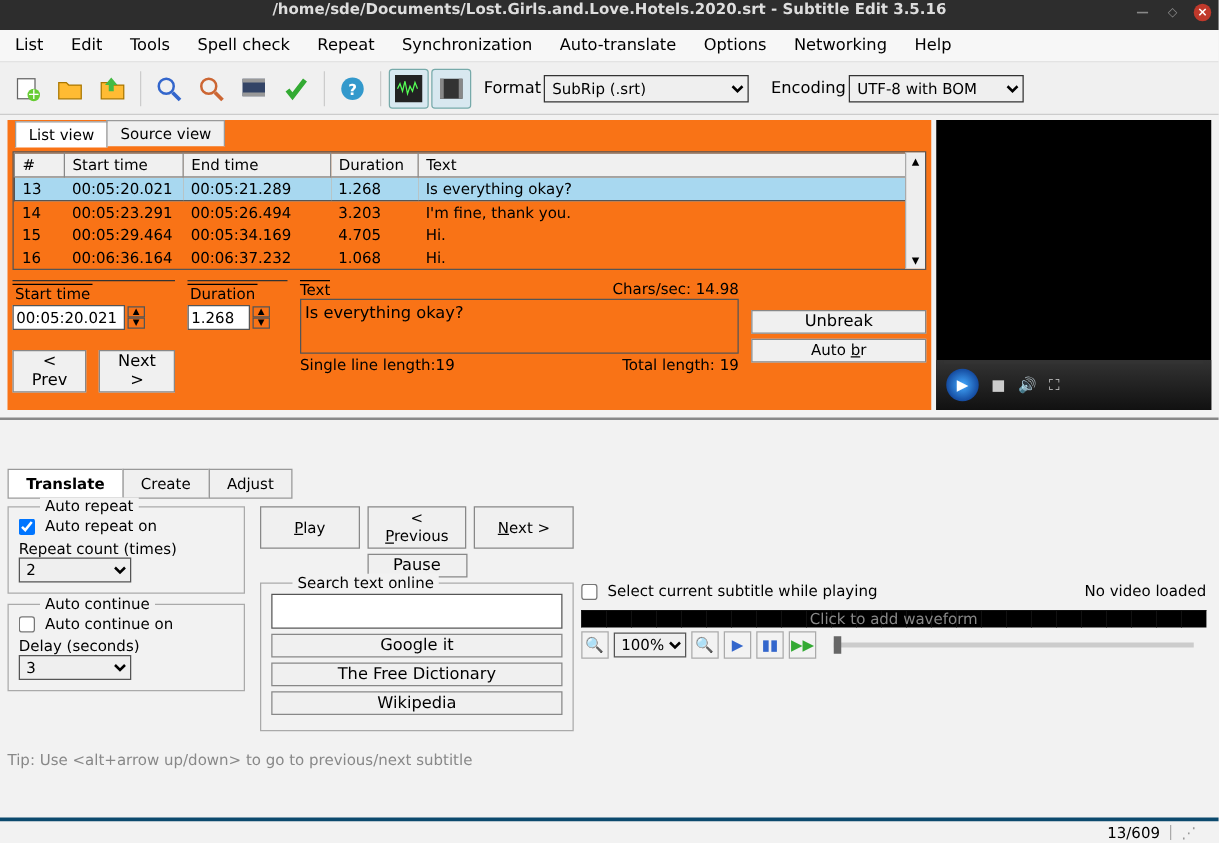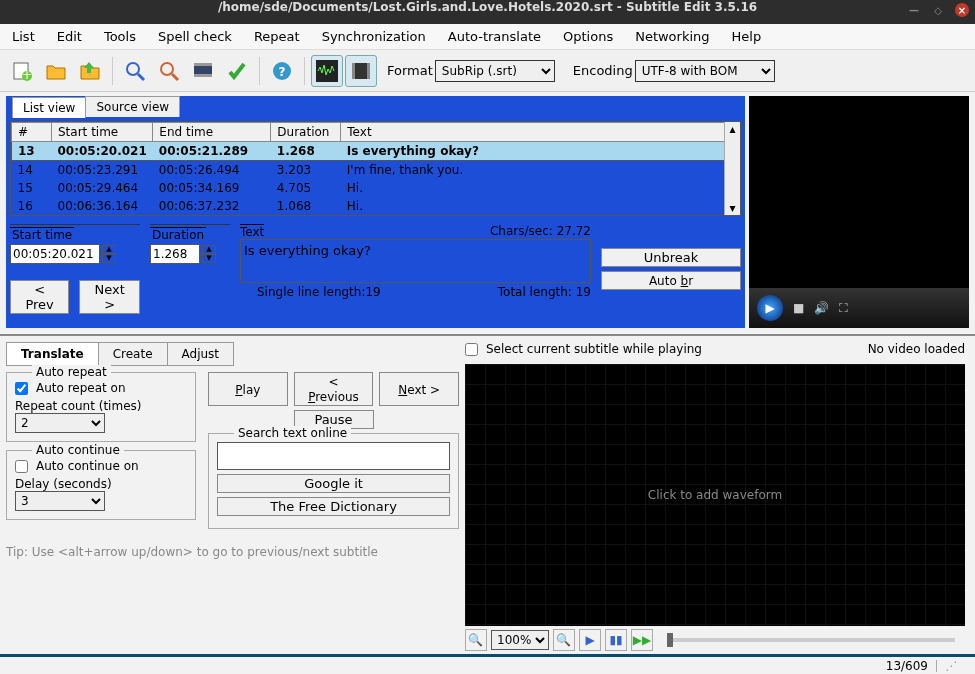--- a/index.html
+++ b/index.html
@@ -9,46 +9,46 @@
 .titlebar .winctrl span { width: 14px; height: 14px; border-radius: 50%; display: inline-flex; align-items: center; justify-content: center; font-size: 10px; }
 .menubar { background: #f7f7f7; height: 26px; display: flex; align-items: center; padding: 0 12px; gap: 22px; border-bottom: 1px solid #ddd; }
 .menubar span { cursor: pointer; font-size: 13px; }
 .toolbar { background: #f0f0f0; height: 42px; display: flex; align-items: center; padding: 0 6px; gap: 2px; border-bottom: 1px solid #ccc; }
 .tbtn { width: 32px; height: 32px; border: 1px solid transparent; display: flex; align-items: center; justify-content: center; border-radius: 3px; cursor: pointer; }
 .tbtn.active { border: 1px solid #7aa; background: #d8e8f0; }
 .tsep { width: 1px; height: 28px; background: #ccc; margin: 0 4px; }
 .toolbar label { margin-left: 8px; font-size: 13px; }
 .toolbar select { border: 1px solid #333; height: 22px; font-size: 12px; padding: 0 2px; }
 .upper { display: flex; height: 240px; }
-.left-pane { flex: 1; border: 1px solid #999; margin: 4px 2px 4px 6px; background: #1d4ed8; display: flex; flex-direction: column; }
+.left-pane { flex: 1; border: 1px solid #999; margin: 4px 2px 4px 6px; background: #f97316; display: flex; flex-direction: column; }
 .tabs { display: flex; border-bottom: 1px solid #999; }
 .tab { padding: 3px 10px; border: 1px solid #999; border-bottom: none; background: #f0f0f0; margin-right: -1px; cursor: pointer; font-size: 12px; }
 .tab.active { background: #fff; position: relative; top: 1px; }
 .table-wrap { border: 1px solid #555; margin: 4px; position: relative; }
 table { width: 100%; border-collapse: collapse; font-size: 13px; }
 th { text-align: left; border: 1px solid #888; padding: 2px 6px; background: #f0f0f0; font-weight: normal; }
 td { padding: 2px 6px; }
-tr.sel { background: #a8d8f0; font-weight: bold; }
+tr.sel { background: #a8d8f0; }
 .scroll-hint { position: absolute; right: 0; top: 0; bottom: 0; width: 16px; background: #eee; border-left: 1px solid #aaa; display: flex; flex-direction: column; justify-content: space-between; align-items: center; }
 .editor { display: flex; gap: 10px; margin: 4px; }
 .fieldset { border-top: 1px solid #333; padding-top: 2px; }
 .fieldset .lbl { font-size: 12px; display: inline-block; border-top: 1px solid #000; padding: 0 2px; margin-bottom: 2px; }
 .numinput { display: flex; align-items: center; }
 .numinput input { width: 90px; border: 1px solid #555; padding: 2px; font-size: 12px; }
 .spinner { display: flex; flex-direction: column; margin-left: 2px; }
 .spinner div { width: 14px; height: 9px; border: 1px solid #555; font-size: 7px; text-align: center; line-height: 7px; cursor: pointer; }
 .textarea { flex: 1; border: 1px solid #555; padding: 3px; min-height: 44px; font-size: 13px; }
-.stats { display: flex; justify-content: space-between; font-size: 12px; margin-top: 2px; margin-left: 17px; }
+.stats { display: flex; justify-content: space-between; font-size: 12px; margin-top: 2px; }
 .btn { border: 1px solid #888; background: #f0f0f0; padding: 1px 12px; cursor: pointer; font-size: 13px; }
 .btncol { display: flex; flex-direction: column; gap: 4px; width: 140px; }
 .navrow { display: flex; gap: 10px; margin: 4px; }
 .video-pane { width: 220px; margin: 4px 6px 4px 2px; background: #000; position: relative; }
 .video-controls { position: absolute; bottom: 0; left: 0; right: 0; height: 40px; background: linear-gradient(#333, #111); display: flex; align-items: center; gap: 10px; padding: 0 8px; }
 .playbtn { width: 26px; height: 26px; border-radius: 50%; background: radial-gradient(#4af, #027); display: flex; align-items: center; justify-content: center; color: #fff; }
-.lower { flex: 1; display: flex; border-top: 2px solid #888; margin-top: 2px; }
+.lower { flex: 1; display: flex; border-top: 2px solid #888; margin-top: 2px; align-items: center; }
 .lower-left { width: 465px; padding: 6px; }
 .lower-tabs { display: flex; gap: 0; margin-bottom: 6px; }
 .ltab { padding: 4px 14px; border: 1px solid #999; background: #f0f0f0; cursor: pointer; margin-right: -1px; }
 .ltab.active { background: #fff; font-weight: bold; }
 .groupbox { border: 1px solid #aaa; padding: 8px; margin-bottom: 8px; position: relative; }
 .groupbox .legend { position: absolute; top: -8px; left: 25px; background: #f2f2f2; padding: 0 4px; font-size: 12px; }
 .cb { display: flex; align-items: center; gap: 8px; margin-bottom: 4px; }
 .cb input { width: 13px; height: 13px; }
 .sel { border: 1px solid #555; padding: 1px; width: 90px; }
 .trans-row { display: flex; gap: 6px; margin-bottom: 4px; }
@@ -153,21 +153,21 @@
       </svg>
     </div>
   <div class="tbtn active">
       <svg width="22" height="22">
         <rect x="2" y="3" width="18" height="16" fill="#333"></rect>
         <rect x="2" y="3" width="3" height="16" fill="#888"></rect>
         <rect x="17" y="3" width="3" height="16" fill="#888"></rect>
       </svg>
     </div>
   <label>Format</label>
-  <select style="width:120px"><option>SubRip (.srt)</option></select>
+  <select style="width:164px"><option>SubRip (.srt)</option></select>
   <label style="margin-left:16px">Encoding</label>
   <select style="width:140px"><option>UTF-8 with BOM</option></select>
 </div>
 
 <div class="upper">
   <div class="left-pane" style="border:none">
     <div class="tabs" style="border:none;margin-left:6px">
       <div class="tab active">List view</div>
       <div class="tab">Source view</div>
     </div>
@@ -242,21 +242,21 @@
               <div class="spinner">
                 <div>▲</div>
                 <div>▼</div>
               </div>
             </div>
         </div>
       </div>
       <div style="flex:1">
         <div style="display:flex;justify-content:space-between">
             <span class="lbl" style="border-top:1px solid #000">Text</span>
-            <span>Chars/sec: 27.72</span>
+            <span>Chars/sec: 14.98</span>
           </div>
         <div class="textarea">Is everything okay?</div>
         <div class="stats">
             <span>Single line length:19</span>
             <span>Total length: 19</span>
           </div>
       </div>
       <div class="btncol" style="justify-content:center">
         <button class="btn">Unbreak</button>
         <button class="btn"><span>Auto </span><u>b</u><span>r</span></button>
@@ -314,20 +314,23 @@
           </div>
         <div class="groupbox">
           <span class="legend">Search text online</span>
           <input class="search-box" style="">
           <div class="trans-row">
               <button class="btn">Google it</button>
             </div>
           <div class="trans-row">
               <button class="btn">The Free Dictionary</button>
             </div>
+          <div class="trans-row">
+              <button class="btn">Wikipedia</button>
+            </div>
         </div>
       </div>
     </div>
     <div class="tip">Tip: Use &lt;alt+arrow up/down&gt; to go to previous/next subtitle</div>
   </div>
 
   <div class="lower-right">
     <div class="lr-top">
       <label class="cb">
           <input type="checkbox" style="">

